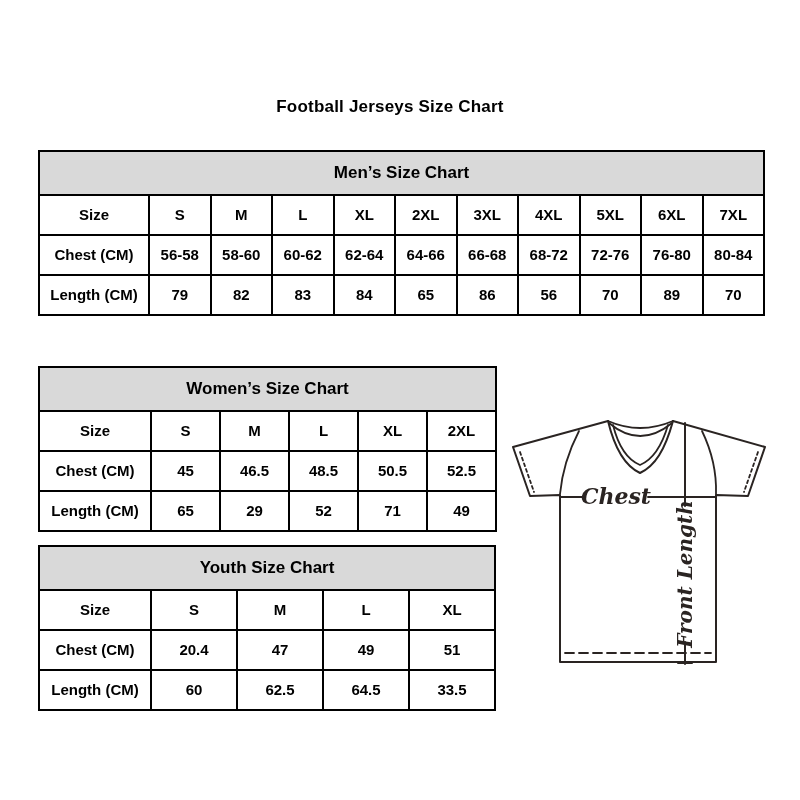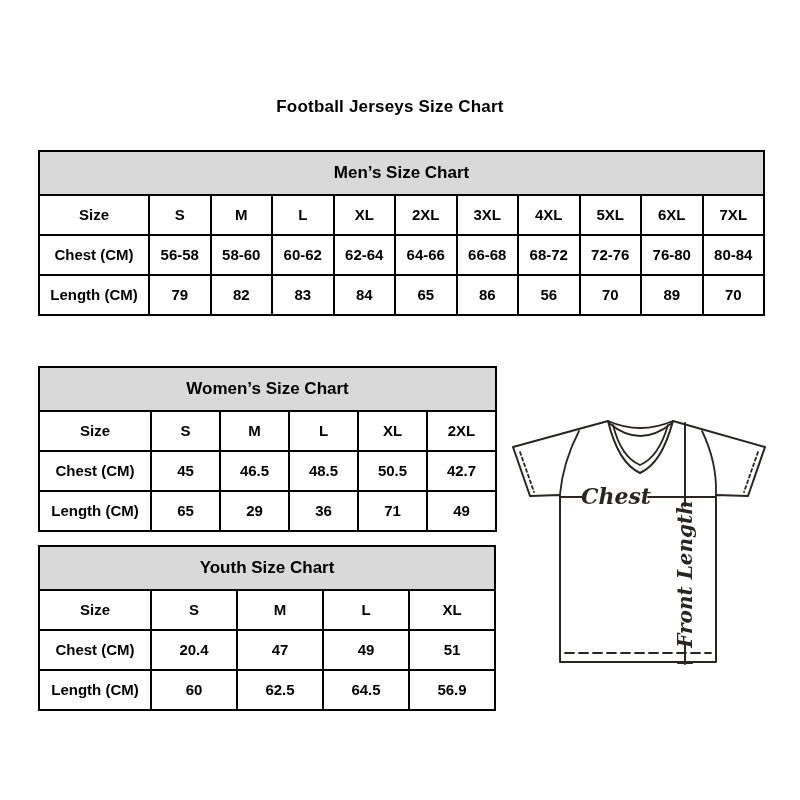--- a/index.html
+++ b/index.html
@@ -128,27 +128,27 @@
     <td>L</td>
     <td>XL</td>
     <td>2XL</td>
   </tr>
   <tr>
     <td class="lab">Chest (CM)</td>
     <td>45</td>
     <td>46.5</td>
     <td>48.5</td>
     <td>50.5</td>
-    <td>42.7</td>
+    <td>52.5</td>
   </tr>
   <tr>
     <td class="lab">Length (CM)</td>
     <td>65</td>
     <td>29</td>
-    <td>36</td>
+    <td>52</td>
     <td>71</td>
     <td>49</td>
   </tr>
   </tbody>
 </table>
 
 <table class="size-table youth">
   <colgroup>
     <col class="lab">
       <col class="c">
@@ -172,21 +172,21 @@
     <td>20.4</td>
     <td>47</td>
     <td>49</td>
     <td>51</td>
   </tr>
   <tr>
     <td class="lab">Length (CM)</td>
     <td>60</td>
     <td>62.5</td>
     <td>64.5</td>
-    <td>56.9</td>
+    <td>33.5</td>
   </tr>
   </tbody>
 </table>
 
 <svg class="jersey" width="264" height="266" viewBox="0 0 264 266" xmlns="http://www.w3.org/2000/svg">
 
   <path class="ln" d="M 103,19 L 8,45 L 25,94 L 55,93 L 55,260 L 211,260 L 211,93 L 243,94 L 260,45 L 168,19"></path>
 
   <g>
     <path class="ln thin" d="M 103,19 Q 135,33 168,19"></path>

